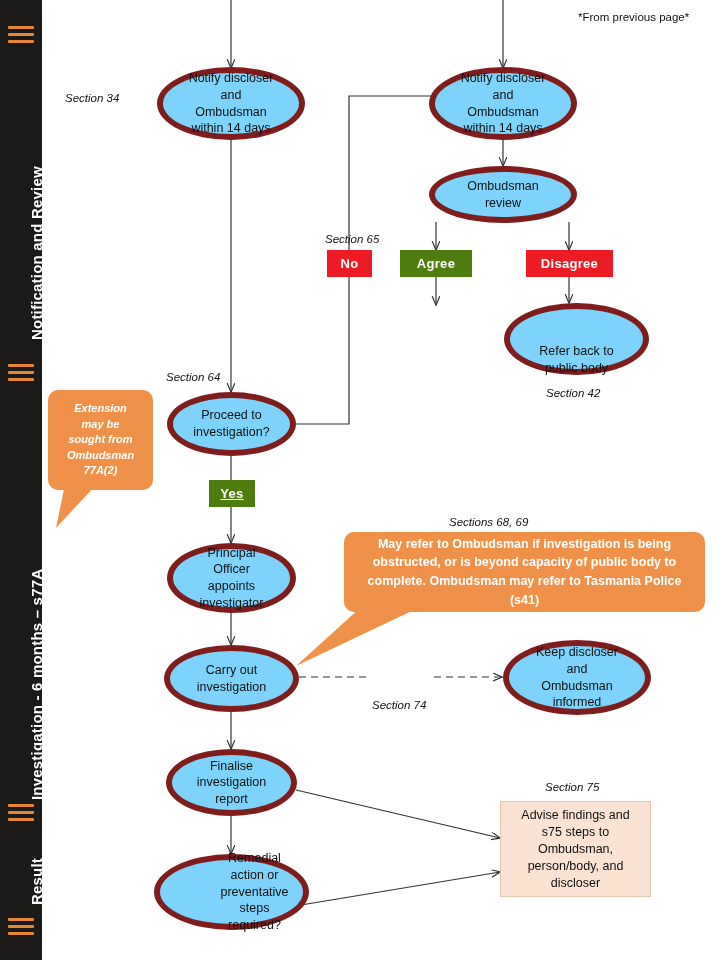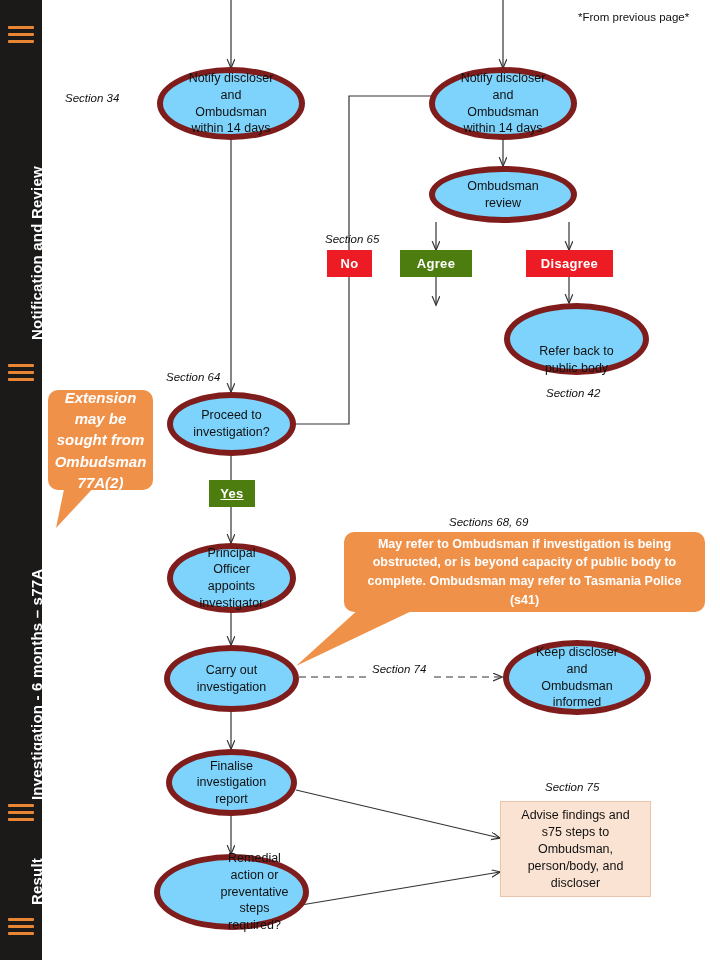--- a/index.html
+++ b/index.html
@@ -194,21 +194,21 @@
 
   <div class="slabel" style="left:325px;top:232px;">Section 65</div>
 
   <div class="slabel" style="left:166px;top:370px;">Section 64</div>
 
   <div class="slabel" style="left:546px;top:386px;">Section 42</div>
 
 
   <div class="slabel" style="left:449px;top:515px;">Sections 68, 69</div>
 
-  <div class="slabel" style="left:372px;top:662px;">Section 74</div>
+  <div class="slabel" style="left:372px;top:698px;">Section 74</div>
 
   <div class="slabel" style="left:545px;top:780px;">Section 75</div>
 
   <div class="ell" style="left:157px;top:67px;width:148px;height:73px;">
     <span style="white-space: pre-line;">Notify discloser
 and
 Ombudsman
 within 14 days</span>
   </div>
 
@@ -289,21 +289,21 @@
 
   <div class="pill green" style="left:209px;top:480px;width:46px;height:27px;text-decoration:underline;">
     <span>Yes</span>
   </div>
 
   <div class="tail" style="left:48px;top:470px;width:80px;height:62px;">
     <svg width="80" height="62" viewBox="0 0 80 62">
       <path d="M20,0 L62,0 L8,58 Z" fill="#f0914a"></path>
     </svg>
   </div>
-  <div class="callout" style="left:48px;top:390px;width:105px;height:100px;font-size:15px;line-height:1.42;">
+  <div class="callout" style="left:48px;top:390px;width:105px;height:100px;font-size:11px;line-height:1.42;">
     <span style="white-space: pre-line;">Extension
 may be
 sought from
 Ombudsman
 77A(2)</span>
   </div>
 
   <div class="tail" style="left:290px;top:608px;width:130px;height:62px;">
     <svg width="130" height="62" viewBox="0 0 130 62">
       <path d="M70,0 L128,0 L6,58 Z" fill="#f0914a"></path>

